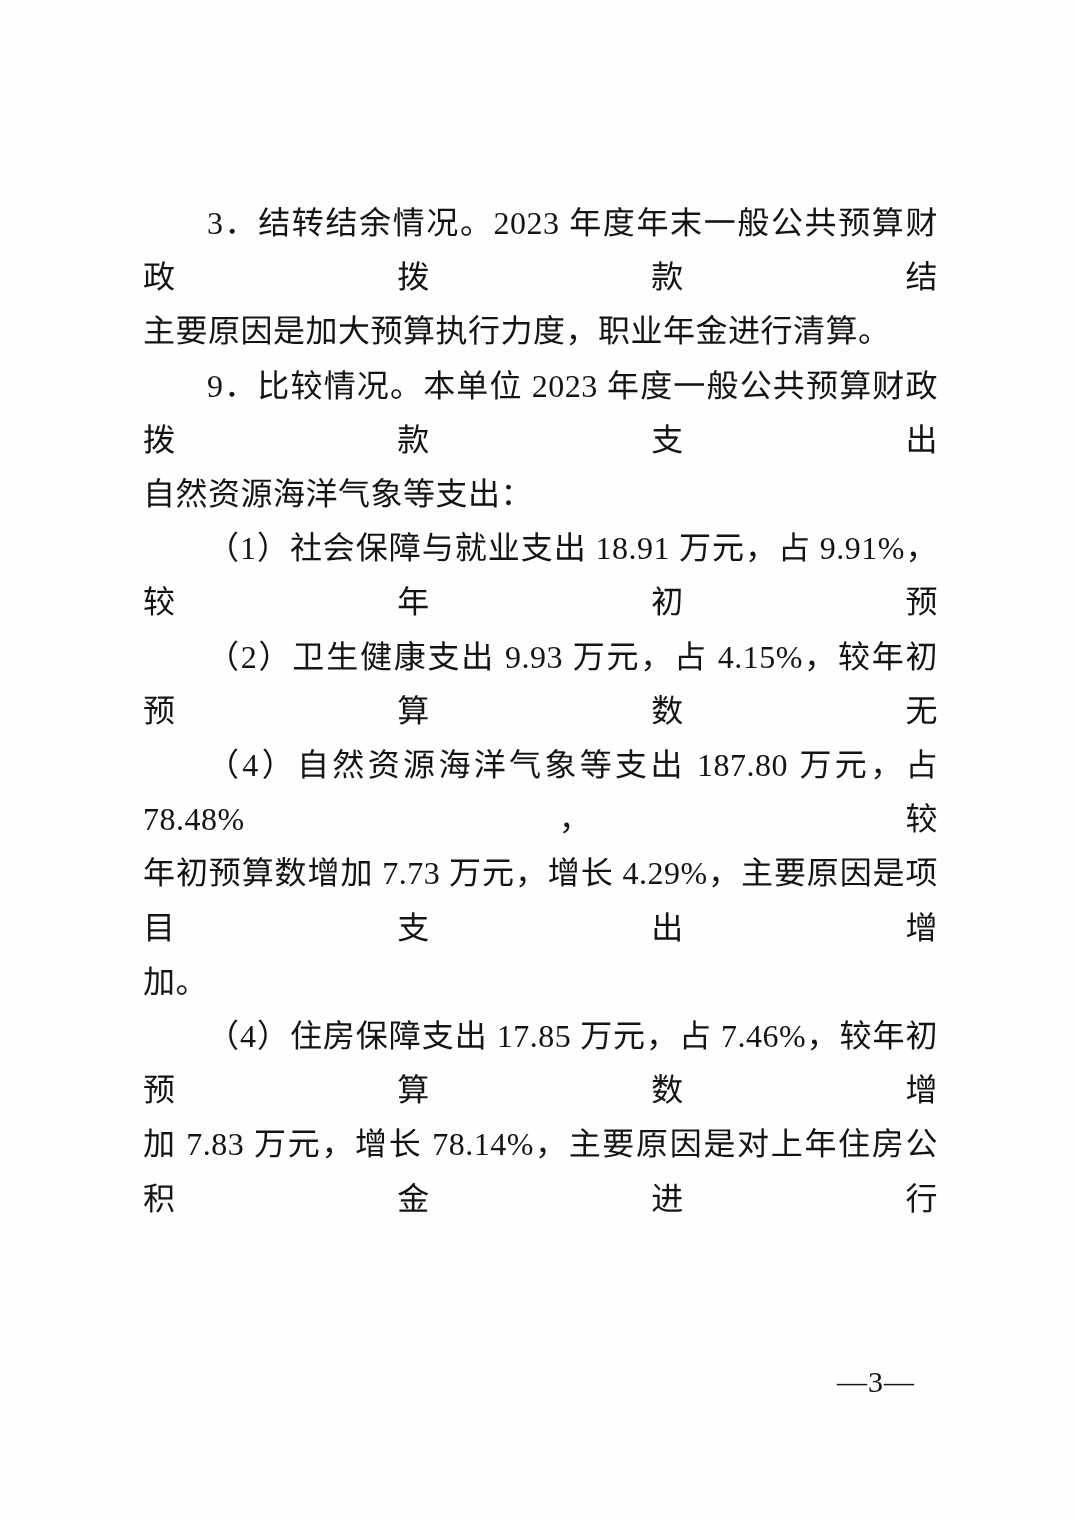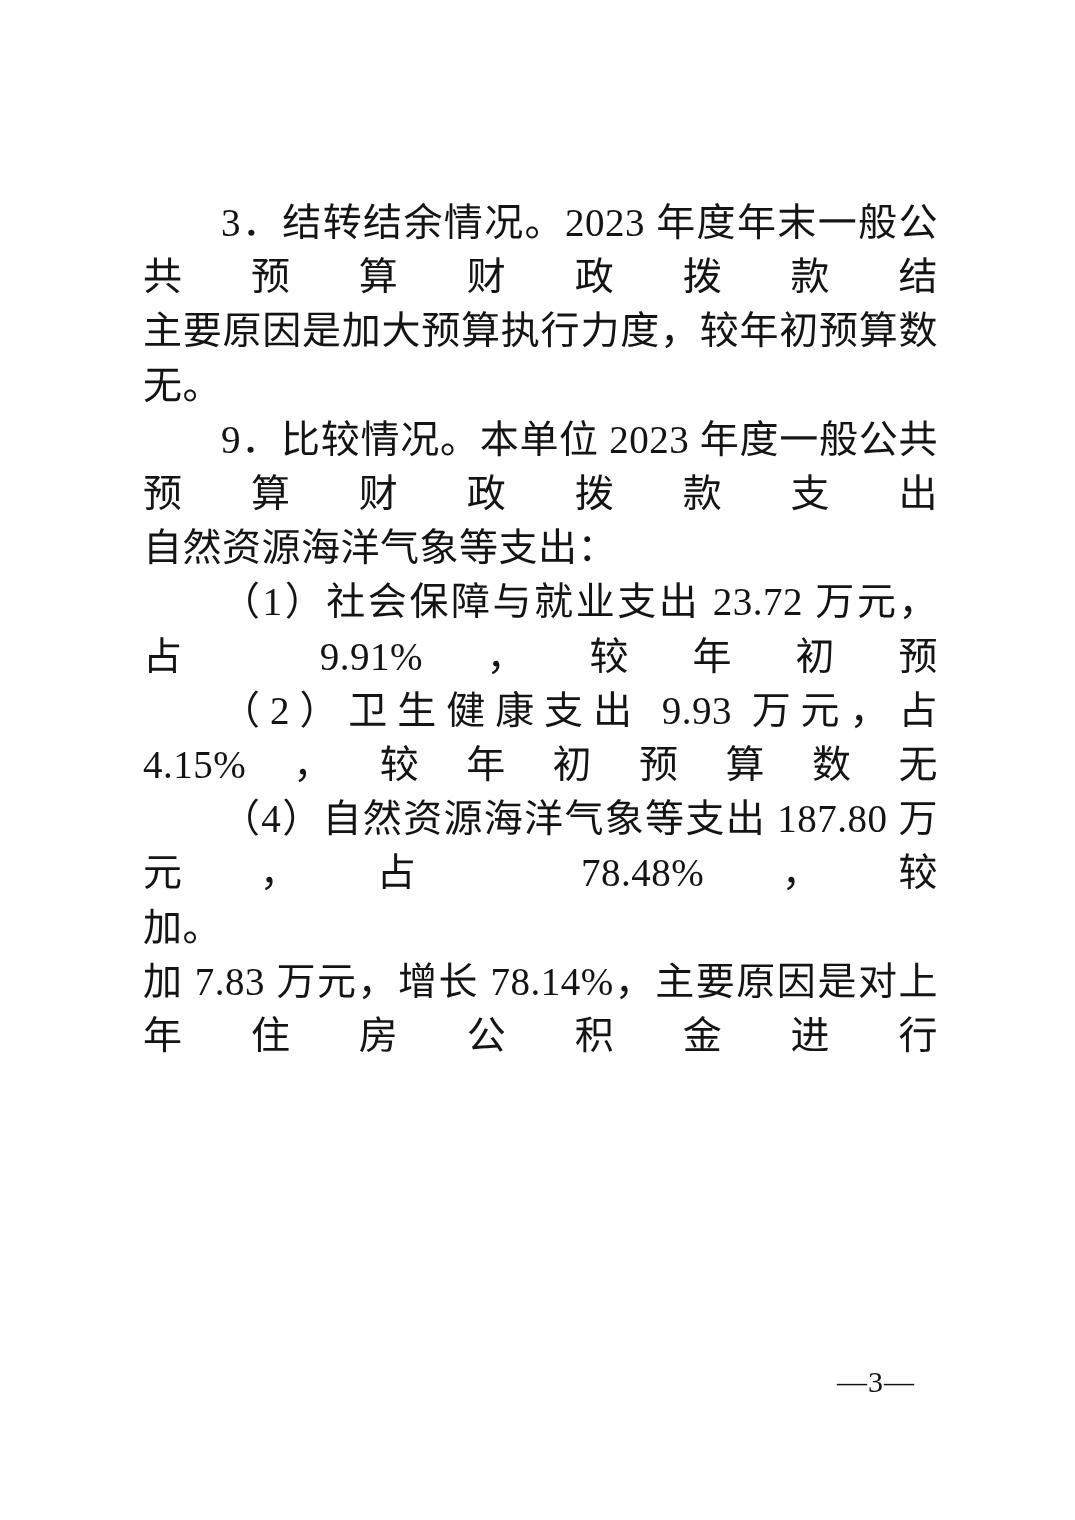--- a/index.html
+++ b/index.html
@@ -18,21 +18,21 @@
     overflow: hidden;
   }
   .textblock {
     position: absolute;
     left: 143px;
     top: 196px;
     width: 795px;
   }
   .para { margin: 0; padding: 0; }
   .ln {
-    font-size: 39px;
+    font-size: 32px;
     line-height: 54.2px;
     text-align: justify;
     text-align-last: justify;
     text-justify: inter-character;
     letter-spacing: 0.5px;
   }
   .ln.end {
     text-align-last: left;
   }
   .ln.first {
@@ -50,42 +50,44 @@
 </style>
 </head>
 <body>
 
 <div class="page">
 
   <div class="textblock">
 
     <div class="para">
       <div class="ln first">3．结转结余情况。2023 年度年末一般公共预算财政拨款结</div>
-      <div class="ln end">主要原因是加大预算执行力度，较年初预算数无。</div>
+      <div class="ln end">主要原因是加大预算执行力度，职业年金进行清算。</div>
     </div>
 
     <div class="para">
       <div class="ln first">9．比较情况。本单位 2023 年度一般公共预算财政拨款支出</div>
       <div class="ln end">自然资源海洋气象等支出：</div>
     </div>
 
     <div class="para">
-      <div class="ln first">（1）社会保障与就业支出 23.72 万元，占 9.91%，较年初预</div>
+      <div class="ln first">（1）社会保障与就业支出 18.91 万元，占 9.91%，较年初预</div>
     </div>
 
     <div class="para">
       <div class="ln first">（2）卫生健康支出 9.93 万元，占 4.15%，较年初预算数无</div>
     </div>
 
     <div class="para">
       <div class="ln first">（4）自然资源海洋气象等支出 187.80 万元，占 78.48%，较</div>
+      <div class="ln">年初预算数增加 7.73 万元，增长 4.29%，主要原因是项目支出增</div>
       <div class="ln end">加。</div>
     </div>
 
     <div class="para">
+      <div class="ln first">（4）住房保障支出 17.85 万元，占 7.46%，较年初预算数增</div>
       <div class="ln">加 7.83 万元，增长 78.14%，主要原因是对上年住房公积金进行</div>
 
     </div>
 
   </div>
 
   <div class="page-number">—3—</div>
 
 </div>
 

